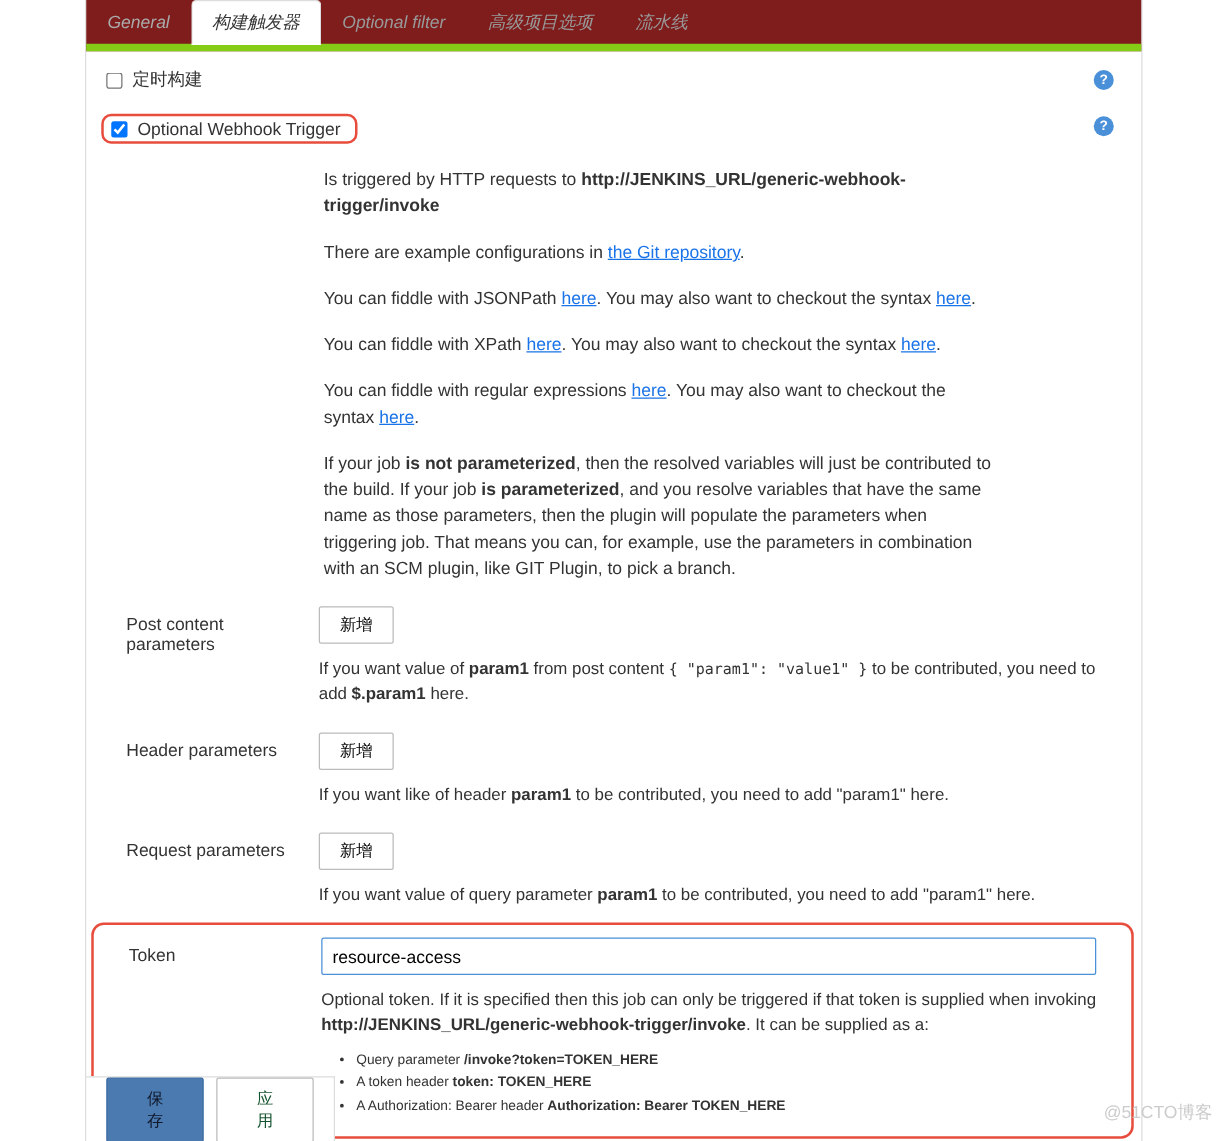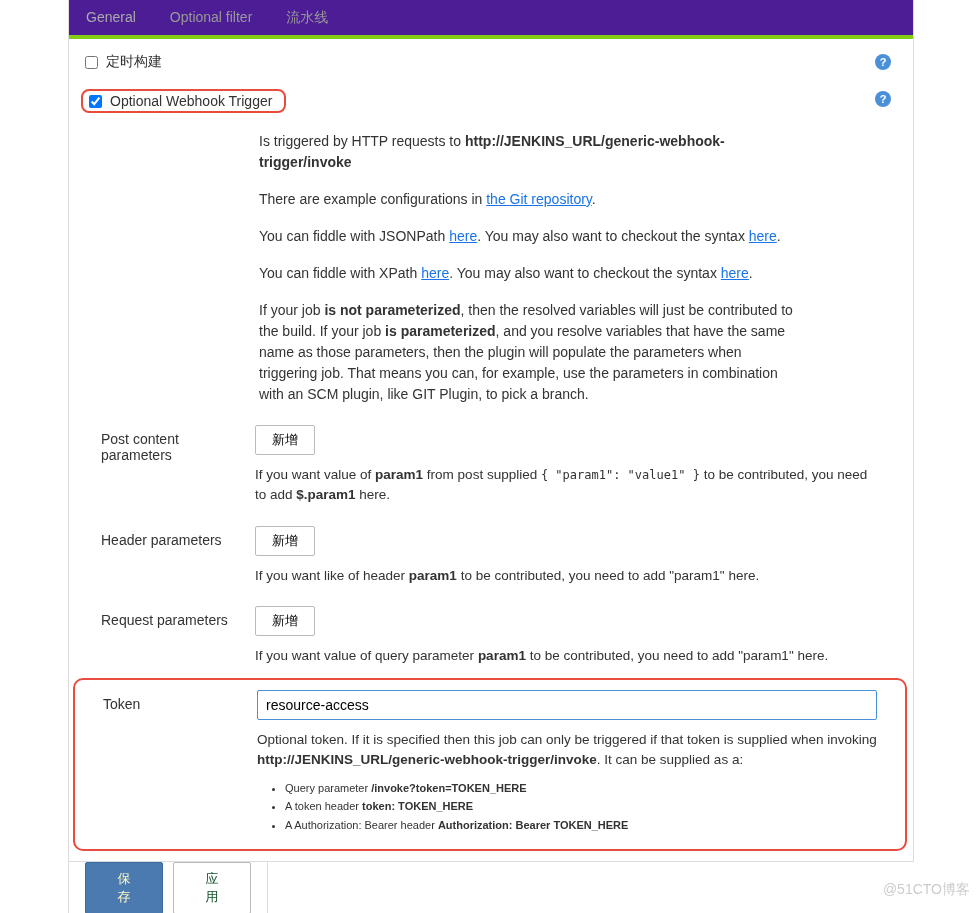--- a/index.html
+++ b/index.html
@@ -7,21 +7,21 @@
   font-family: -apple-system, BlinkMacSystemFont, "Segoe UI", Helvetica, Arial, sans-serif;
   font-size: 14px;
   background: #fff;
   color: #333;
   width: 980px;
   height: 913px;
   position: relative;
   overflow: hidden;
 }
 .panel { margin-left: 68px; width: 846px; border: 1px solid #ddd; border-top: none; }
-.tabs { display: flex; border-bottom: 4px solid #84cc16; background: #4c1d95; }
+.tabs { display: flex; border-bottom: 6px solid #84cc16; background: #7f1d1d; font-style: italic; }
 .tab { padding: 8px 16px; color: #999; cursor: pointer; border: 1px solid transparent; border-bottom: none; font-size: 14px; }
 .tab.active { color: #333; border: 1px solid #ddd; border-bottom: 1px solid #fff; margin-bottom: -1px; background: #fff; border-radius: 4px 4px 0 0; }
 .tab:first-child { color: #aaa; }
 .content { padding: 10px 16px 10px 16px; }
 .cbrow { display: flex; align-items: center; padding: 4px 0; position: relative; }
 .cbrow input[type=checkbox] { margin-right: 8px; }
 .help-icon {
   position: absolute; right: 6px; width: 16px; height: 16px; border-radius: 50%;
   background: #4a90d9; color: #fff; font-size: 11px; font-weight: bold;
   display: flex; align-items: center; justify-content: center; cursor: pointer;
@@ -45,31 +45,33 @@
 }
 input.text-input.focused { border: 1px solid #4a90d9; outline: none; }
 .token-highlight { border: 2px solid #e74c3c; border-radius: 10px; margin: 12px -10px 0 -12px; padding: 10px 10px 14px 12px; }
 ul.bullets { list-style: disc; margin-left: 28px; margin-top: 8px; }
 ul.bullets li { line-height: 1.7; font-size: 11px; }
 .bottom-bar {
   position: absolute; bottom: 0; left: 68px; width: 200px; height: 52px;
   background: #fff; border: 1px solid #ddd; border-bottom: none;
   display: flex; align-items: center; gap: 10px; padding: 0 16px;
 }
-.btn-primary { background: #4a7ab0; color: #fef9c3; border: 1px solid #3a6a9f; padding: 7px 26px; font-size: 13px; cursor: pointer; border-radius: 2px; }
+.btn-primary { background: #4a7ab0; color: #0f172a; border: 1px solid #3a6a9f; padding: 7px 26px; font-size: 13px; cursor: pointer; border-radius: 2px; }
 .btn-secondary { background: #fff; color: #14532d; border: 1px solid #bbb; padding: 7px 26px; font-size: 13px; cursor: pointer; border-radius: 2px; }
 .watermark { position: absolute; bottom: 14px; right: 10px; color: #ccc; font-size: 14px; }
 </style>
 </head>
 <body>
 
 <div class="panel">
   <div class="tabs">
     <div class="tab">General</div>
+    <div class="tab active">构建触发器</div>
     <div class="tab">Optional filter</div>
+    <div class="tab">高级项目选项</div>
     <div class="tab">流水线</div>
   </div>
 
   <div class="content">
     <div class="cbrow">
       <input type="checkbox" style="">
       <span>定时构建</span>
       <span class="help-icon">?</span>
     </div>
 
@@ -88,30 +90,33 @@
       <p>
         <span>There are example configurations in </span><a href="#">the Git repository</a>.
       </p>
       <p>
         <span>You can fiddle with JSONPath </span><a href="#">here</a><span>. You may also want to checkout the syntax </span><a href="#">here</a><span>.</span>
       </p>
       <p>
         <span>You can fiddle with XPath </span><a href="#">here</a><span>. You may also want to checkout the syntax </span><a href="#">here</a><span>.</span>
       </p>
       <p>
+        <span>You can fiddle with regular expressions </span><a href="#">here</a><span>. You may also want to checkout the syntax </span><a href="#">here</a><span>.</span>
+      </p>
+      <p>
         <span>If your job </span><b>is not parameterized</b><span>, then the resolved variables will just be contributed to the build. If your job </span><b>is parameterized</b><span>, and you resolve variables that have the same name as those parameters, then the plugin will populate the parameters when triggering job. That means you can, for example, use the parameters in combination with an SCM plugin, like GIT Plugin, to pick a branch.</span>
       </p>
     </div>
 
     <div class="form-row">
       <div class="form-label">Post content parameters</div>
       <div class="form-field">
         <button class="add-btn">新增</button>
         <div class="hint">
-          <span>If you want value of </span><b>param1</b><span> from post supplied </span><code>{ "param1": "value1" }</code><span> to be contributed, you need to add </span><b>$.param1</b><span> here.</span>
+          <span>If you want value of </span><b>param1</b><span> from post content </span><code>{ "param1": "value1" }</code><span> to be contributed, you need to add </span><b>$.param1</b><span> here.</span>
         </div>
       </div>
     </div>
 
     <div class="form-row">
       <div class="form-label">Header parameters</div>
       <div class="form-field">
         <button class="add-btn">新增</button>
         <div class="hint">
           <span>If you want like of header </span><b>param1</b><span> to be contributed, you need to add "param1" here.</span>

